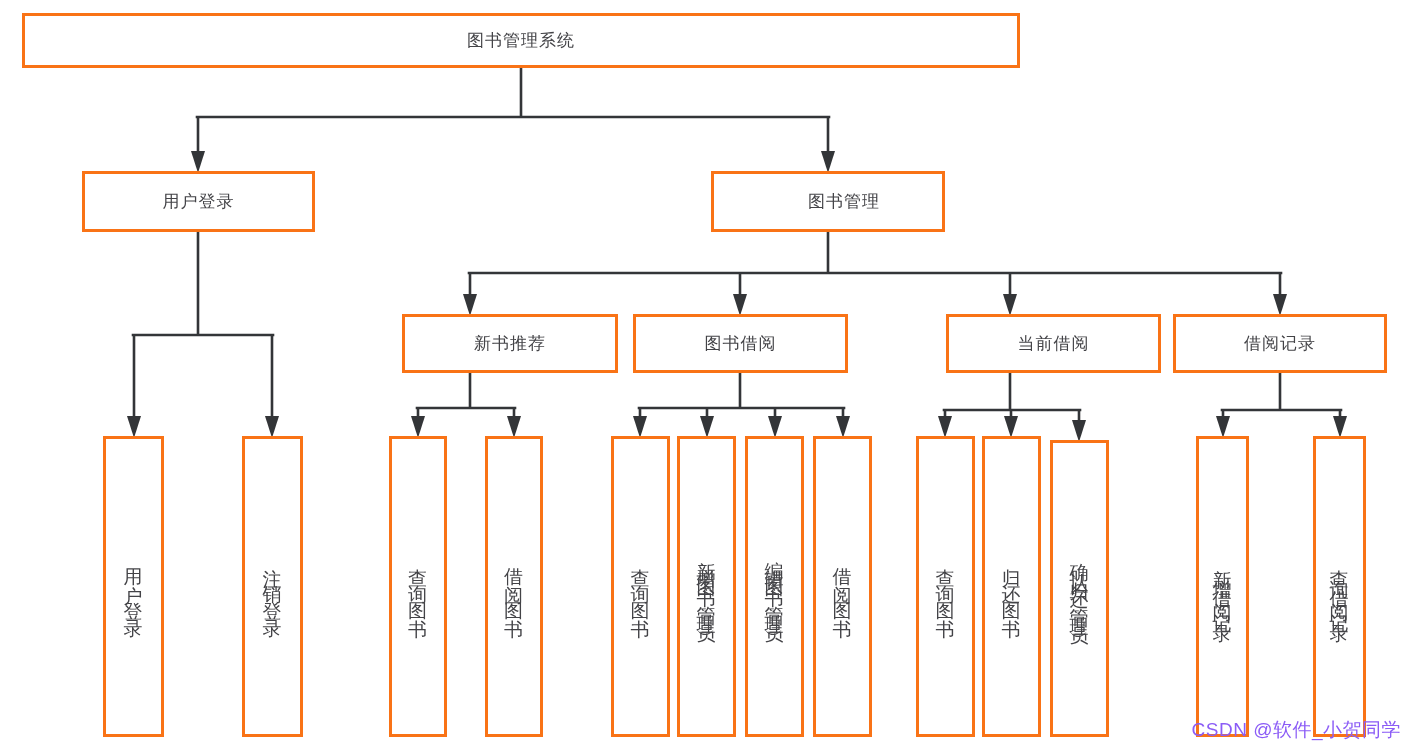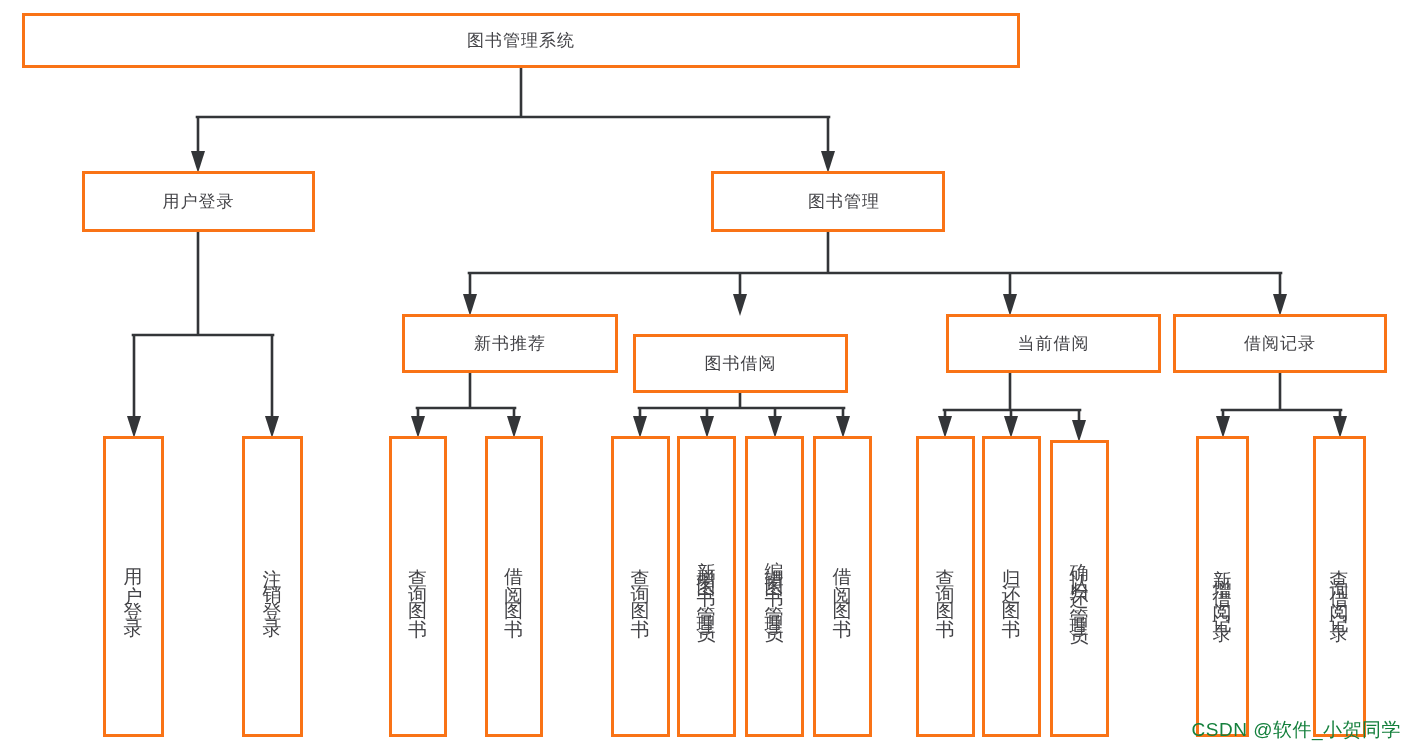--- a/index.html
+++ b/index.html
@@ -19,41 +19,41 @@
     font-size:19px;line-height:1;white-space:nowrap;
   }
   .sp4{letter-spacing:17px;}
   .sp6{letter-spacing:11px;}
   .sp9{letter-spacing:9px;}
   
   #n-root{left:22px;top:13px;width:998px;height:55px;}
   #n-user-login{left:82px;top:171px;width:233px;height:61px;}
   #n-book-mgmt{left:711px;top:171px;width:234px;height:61px;padding-left:32px;}
   #n-new-books{left:362px;top:314px;width:216px;height:59px;margin-left:40px;}
-  #n-borrow{left:633px;top:314px;width:215px;height:59px;margin-top:20px;}
+  #n-borrow{left:633px;top:314px;width:215px;height:59px;}
   #n-current{left:903px;top:314px;width:215px;height:59px;margin-left:43px;}
   #n-records{left:1173px;top:314px;width:214px;height:59px;}
   
   .leaf{top:436px;height:301px;}
   #l-ul1{left:103px;width:61px;}
   #l-ul2{left:242px;width:61px;}
   #l-nb1{left:389px;width:58px;}
   #l-nb2{left:485px;width:58px;}
   #l-br1{left:611px;width:59px;}
   #l-br2{left:677px;width:59px;}
   #l-br3{left:745px;width:59px;}
   #l-br4{left:813px;width:59px;}
   #l-cu1{left:916px;width:59px;}
   #l-cu2{left:982px;width:59px;}
   #l-cu3{left:1050px;width:59px;top:440px;height:297px;}
   #l-re1{left:1196px;width:53px;}
   #l-re2{left:1313px;width:53px;}
   .watermark{
     position:absolute;right:4px;top:717px;z-index:6;
-    font-size:19px;color:#15803d;letter-spacing:0.5px;white-space:nowrap;
+    font-size:19px;color:#8b5cf6;letter-spacing:0.5px;white-space:nowrap;
   }
 </style>
 </head>
 <body>
 
 <div class="canvas">
 
   <svg class="wires" width="1405" height="747" viewBox="0 0 1405 747">
     <g stroke="#333538" stroke-width="2.6" fill="none" stroke-linecap="square">
 

